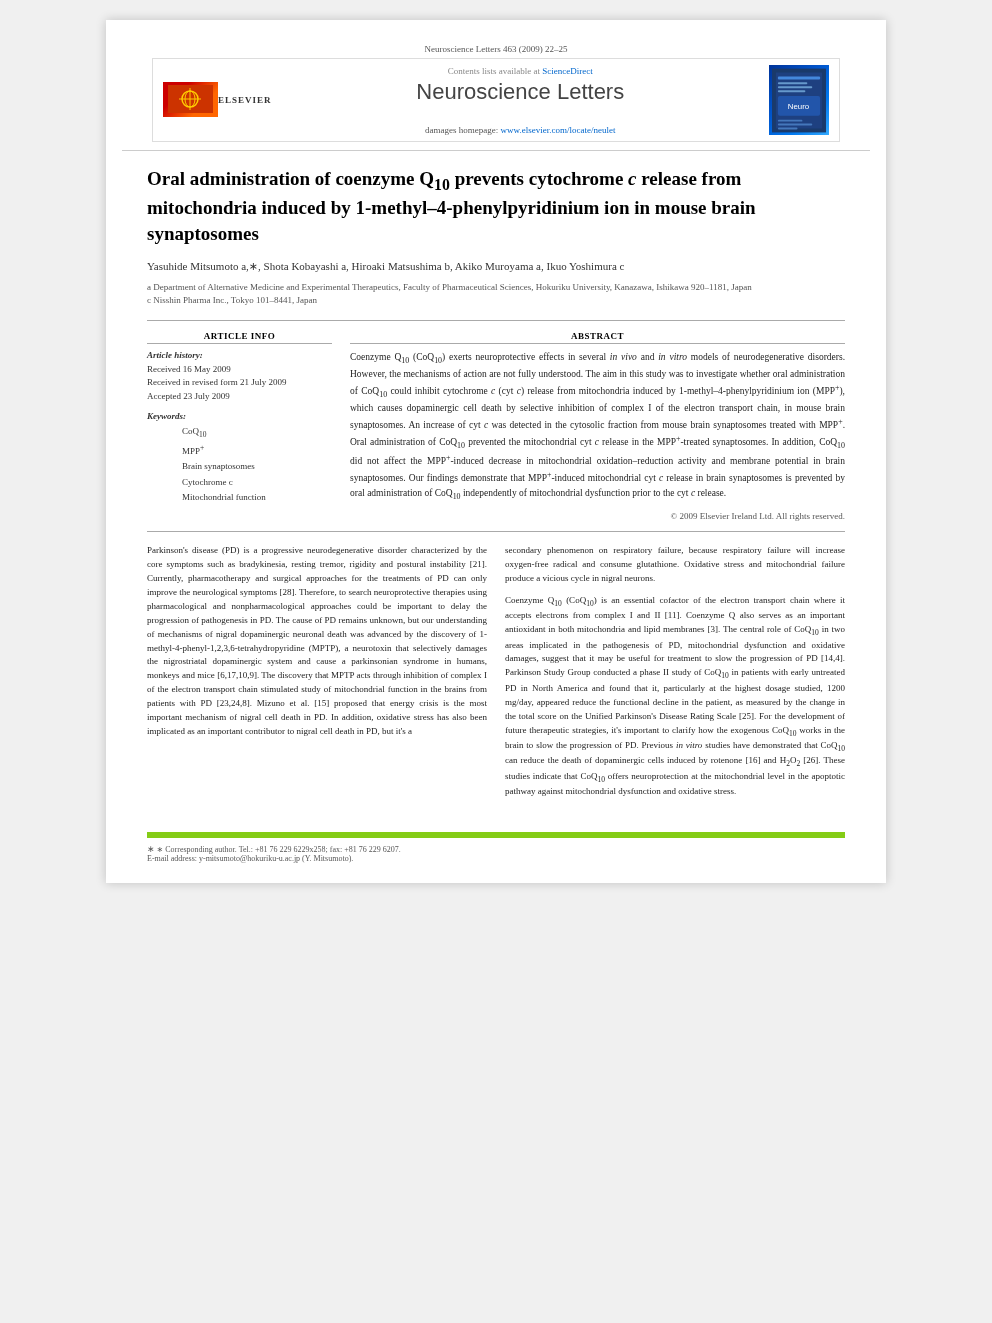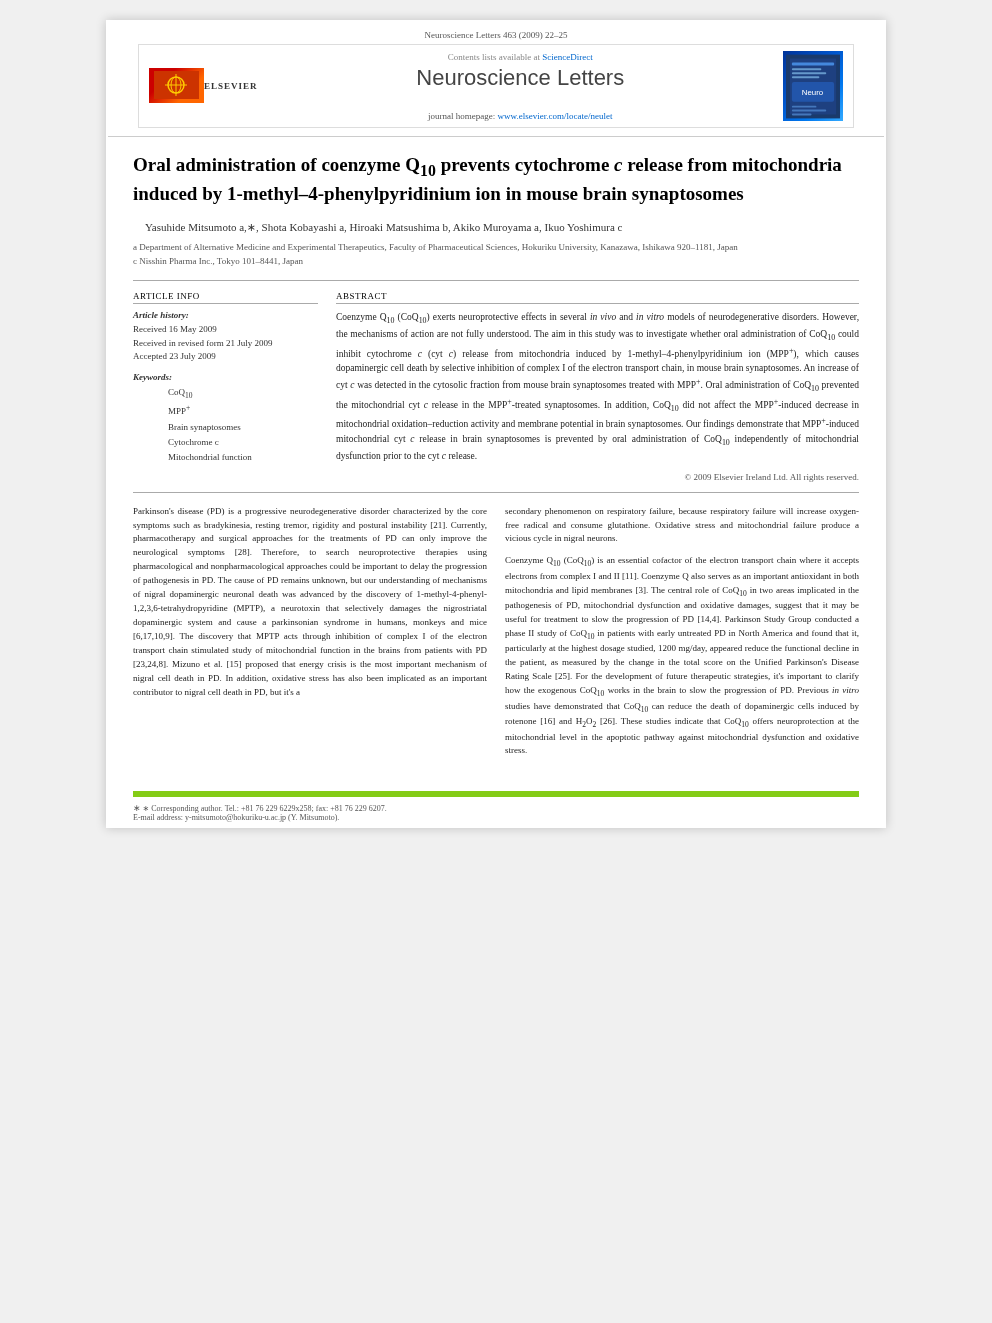--- a/index.html
+++ b/index.html
@@ -6,21 +6,21 @@
     body {
       font-family: "Times New Roman", Times, serif;
       background: #f0f0f0;
       display: flex;
       justify-content: center;
       padding: 20px;
     }
     .page {
       background: #fff;
       width: 780px;
-      padding: 2px;
+      padding: 16px;
       box-shadow: 0 0 10px rgba(0,0,0,0.2);
     }
     
     .journal-header {
       border-bottom: 1px solid #ccc;
       padding: 8px 20px;
       text-align: center;
     }
     .journal-citation {
       font-size: 9px;
@@ -108,21 +108,20 @@
       font-weight: bold;
       color: #000;
       line-height: 1.35;
       margin-bottom: 12px;
     }
     .authors {
       font-size: 11px;
       color: #333;
       margin-bottom: 6px;
       line-height: 1.5;
-      margin-left: 12px;
     }
     .affiliations {
       font-size: 9px;
       color: #555;
       line-height: 1.5;
       margin-bottom: 12px;
     }
     hr.section-divider {
       border: none;
       border-top: 1px solid #aaa;
@@ -136,27 +135,28 @@
     }
     .left-col {
       width: 185px;
       flex-shrink: 0;
     }
     .right-col {
       flex: 1;
     }
     .section-heading {
       font-size: 9px;
-      font-weight: normal;
+      font-weight: bold;
       color: #000;
       text-transform: uppercase;
       letter-spacing: 0.5px;
       margin-bottom: 6px;
       border-bottom: 1px solid #aaa;
       padding-bottom: 2px;
+      text-align: center;
     }
     .article-info-label {
       font-size: 9px;
       font-style: italic;
       font-weight: bold;
       color: #333;
       margin-bottom: 3px;
     }
     .article-info-text {
       font-size: 9px;
@@ -253,21 +253,21 @@
         <div class="elsevier-text">ELSEVIER</div>
       </div>
 
       <div class="banner-center">
         <div class="sciencedirect-link">
           <span>Contents lists available at</span>
           <a>ScienceDirect</a>
         </div>
         <div class="journal-title-banner">Neuroscience Letters</div>
         <div class="journal-homepage">
-          <span>journal homepage:</span>
+          <span>damages homepage:</span>
           <a>www.elsevier.com/locate/neulet</a>
         </div>
       </div>
 
       <div class="journal-thumb">
         <svg width="55" height="65" viewBox="0 0 55 65">
           <rect width="55" height="65" fill="#1a3a6b"></rect>
           <rect x="4" y="4" width="47" height="57" fill="#1e4080"></rect>
           <rect x="6" y="8" width="43" height="3" fill="#4488dd" rx="1"></rect>
           <rect x="6" y="14" width="30" height="2" fill="#6699cc" rx="1"></rect>

